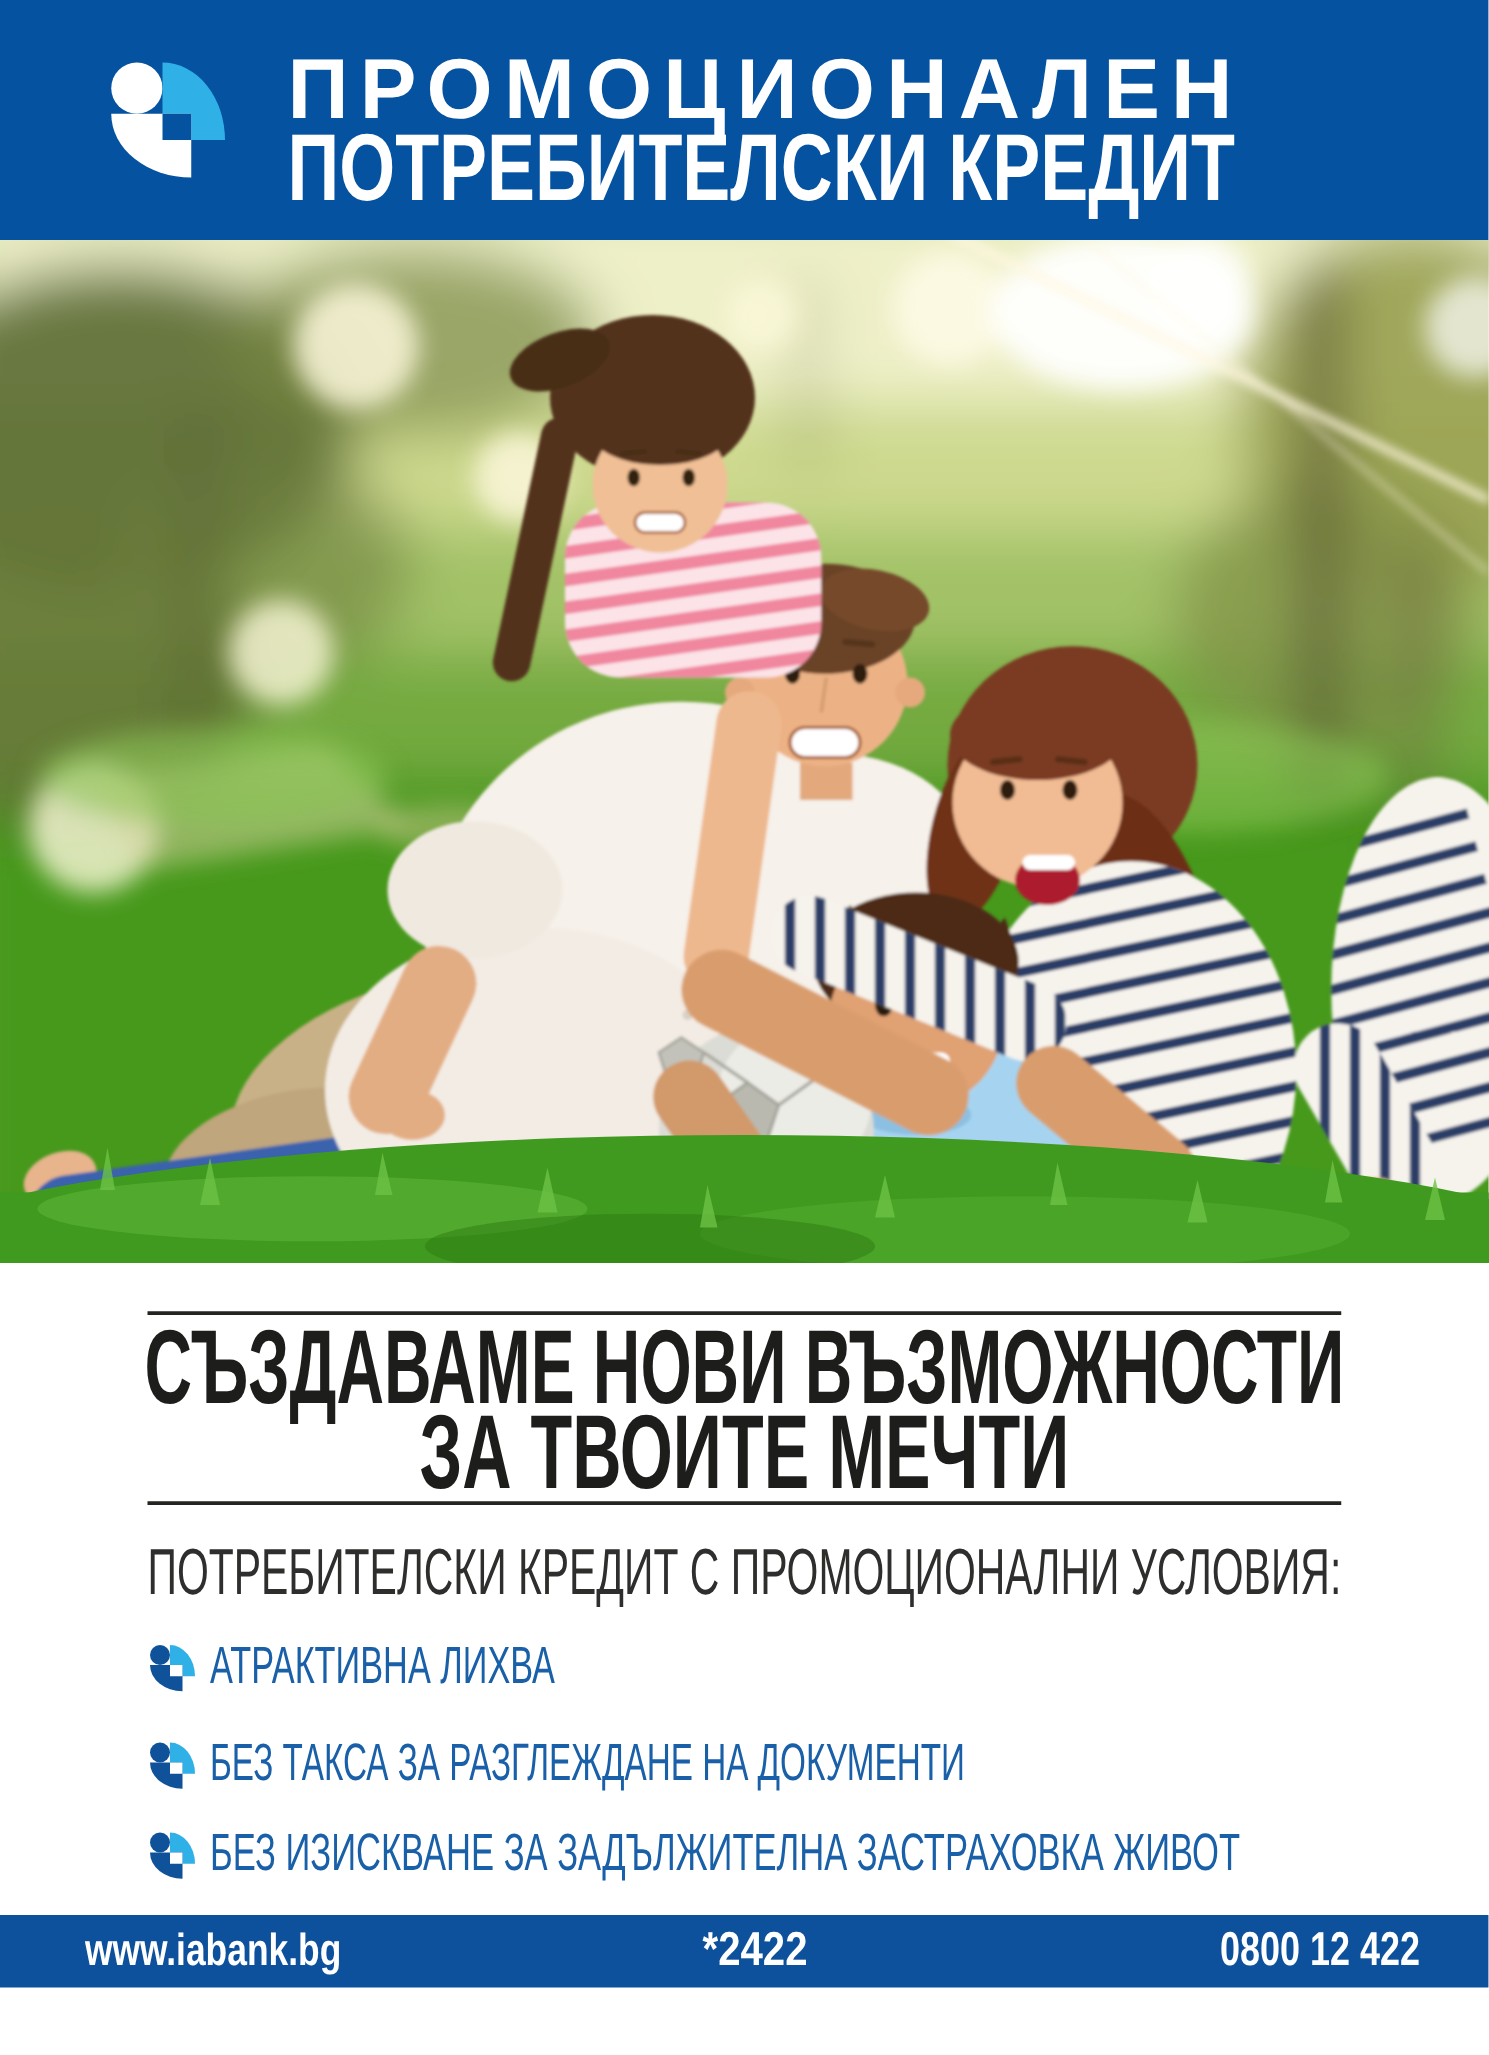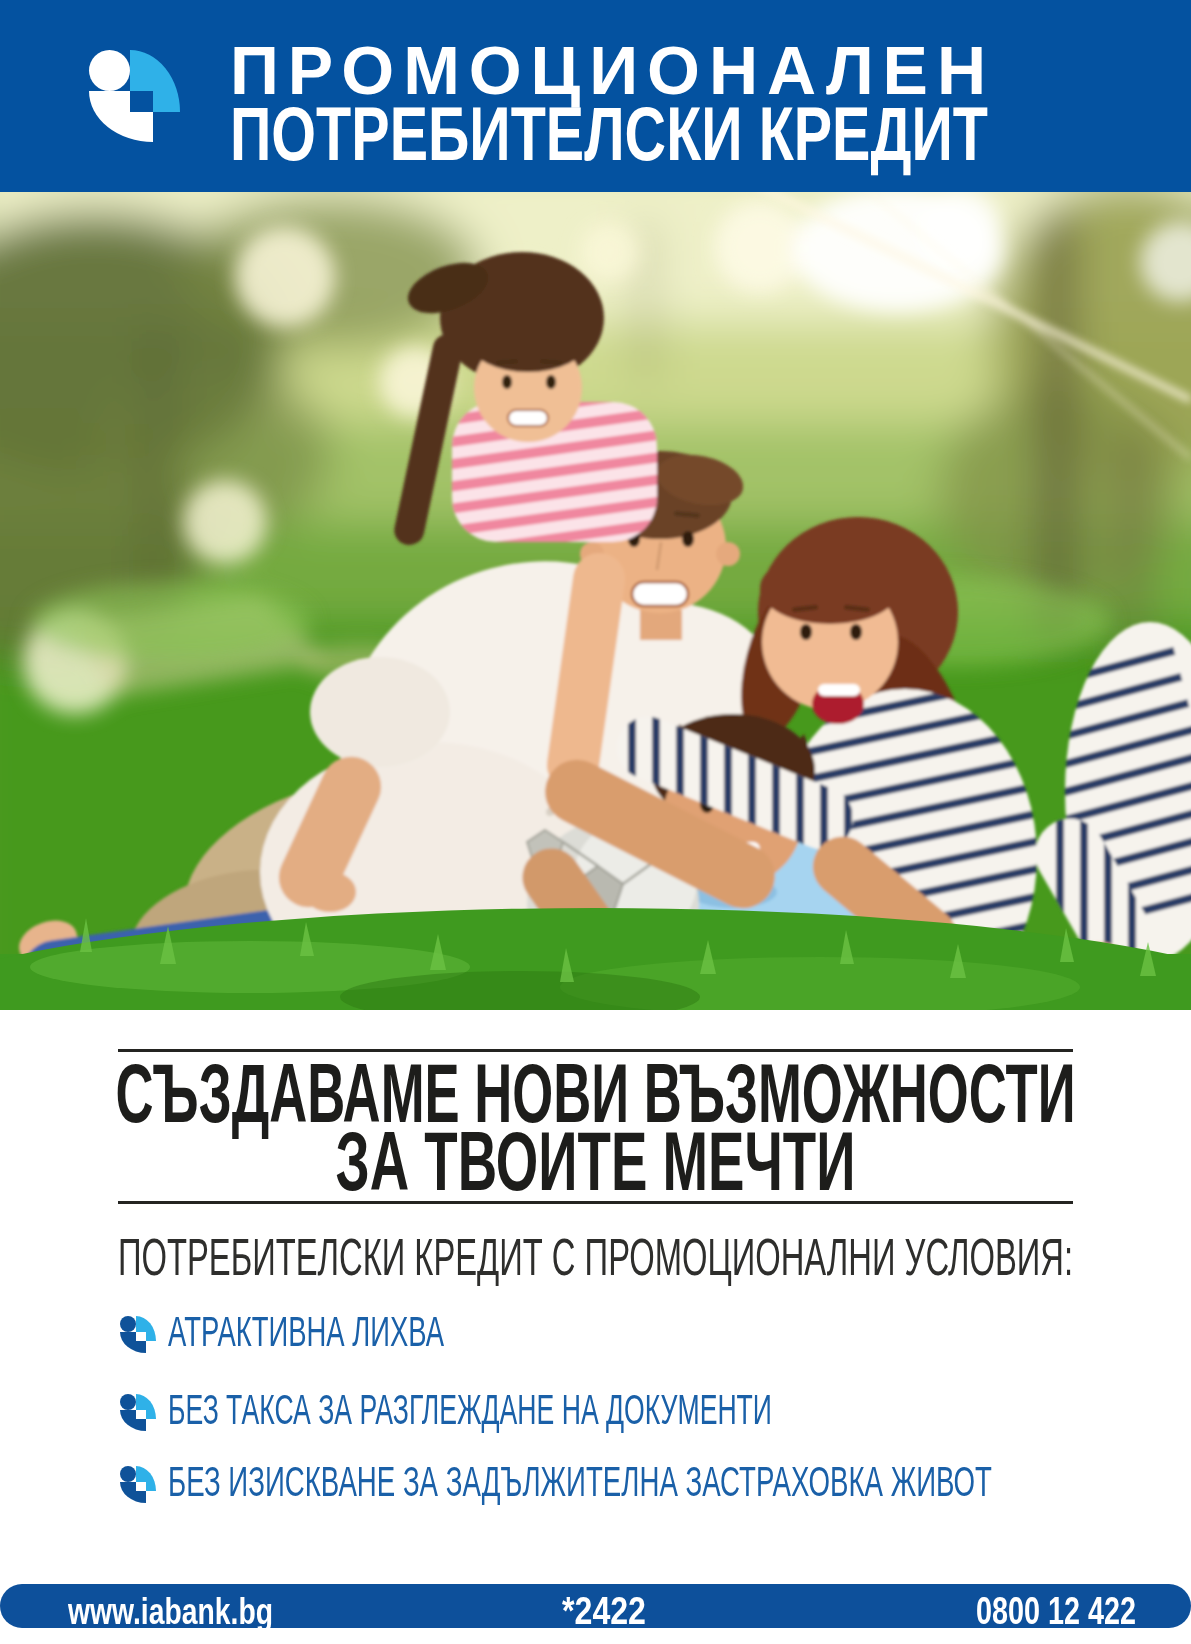--- a/index.html
+++ b/index.html
@@ -34,21 +34,21 @@
 
   
   .bicon{position:absolute;left:120px;width:36px;height:37px;}
   .bicon .dot{position:absolute;left:0;top:0;width:16px;height:16px;border-radius:50%;background:#0f5299;}
   .bicon .q-light{position:absolute;left:16px;top:0;width:20px;height:25px;background:#2fb1e8;border-top-right-radius:100% 100%;}
   .bicon .q-main{position:absolute;left:0;top:16px;width:26px;height:21px;background:#0f5299;border-bottom-left-radius:100% 100%;}
   .bicon .notch{position:absolute;left:16px;top:16px;width:10px;height:9px;background:#ffffff;}
   #bicon-0{top:1316px;} #bicon-1{top:1394px;} #bicon-2{top:1466px;}
 
   
-  .footer{position:absolute;top:1584px;left:0;width:1191px;height:44px;background:#0d509b;border-radius:23px;}
+  .footer{position:absolute;top:1532px;left:0;width:1191px;height:58px;background:#0d509b;}
 </style>
 </head>
 <body>
 
 <div class="page">
 
   <div class="banner">
     <div class="logo">
       <div class="dot"></div>
       <div class="q-light"></div>

